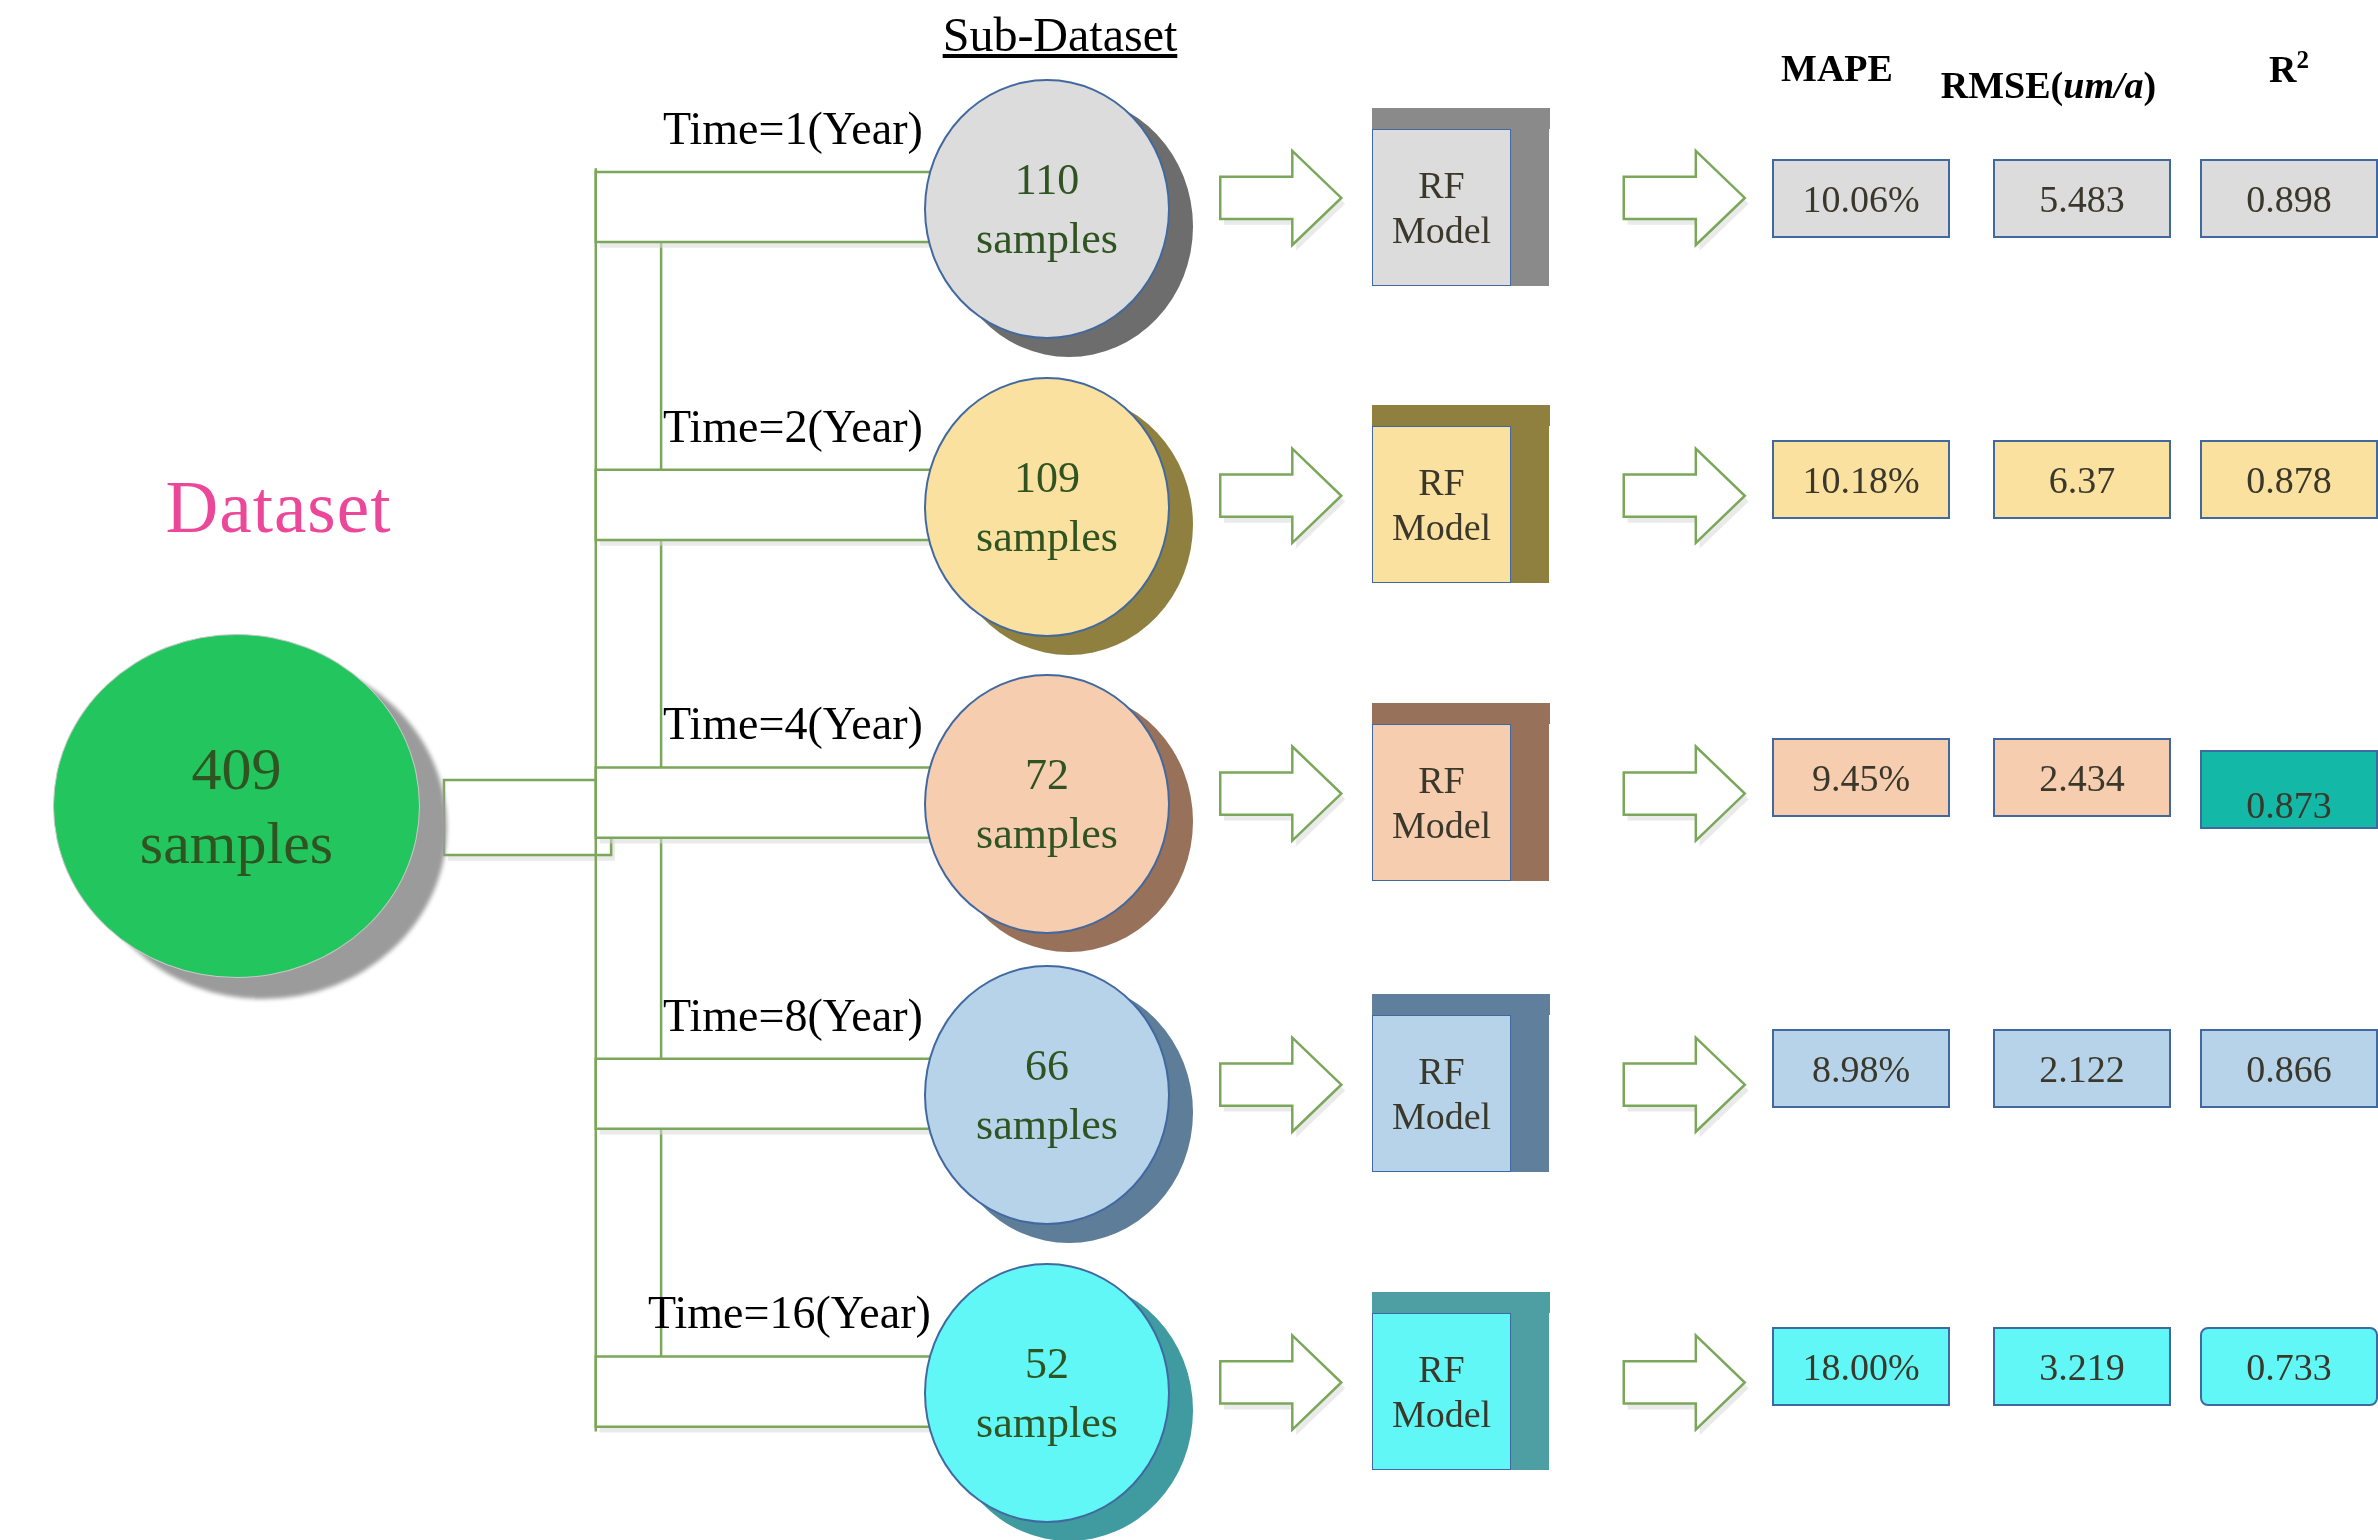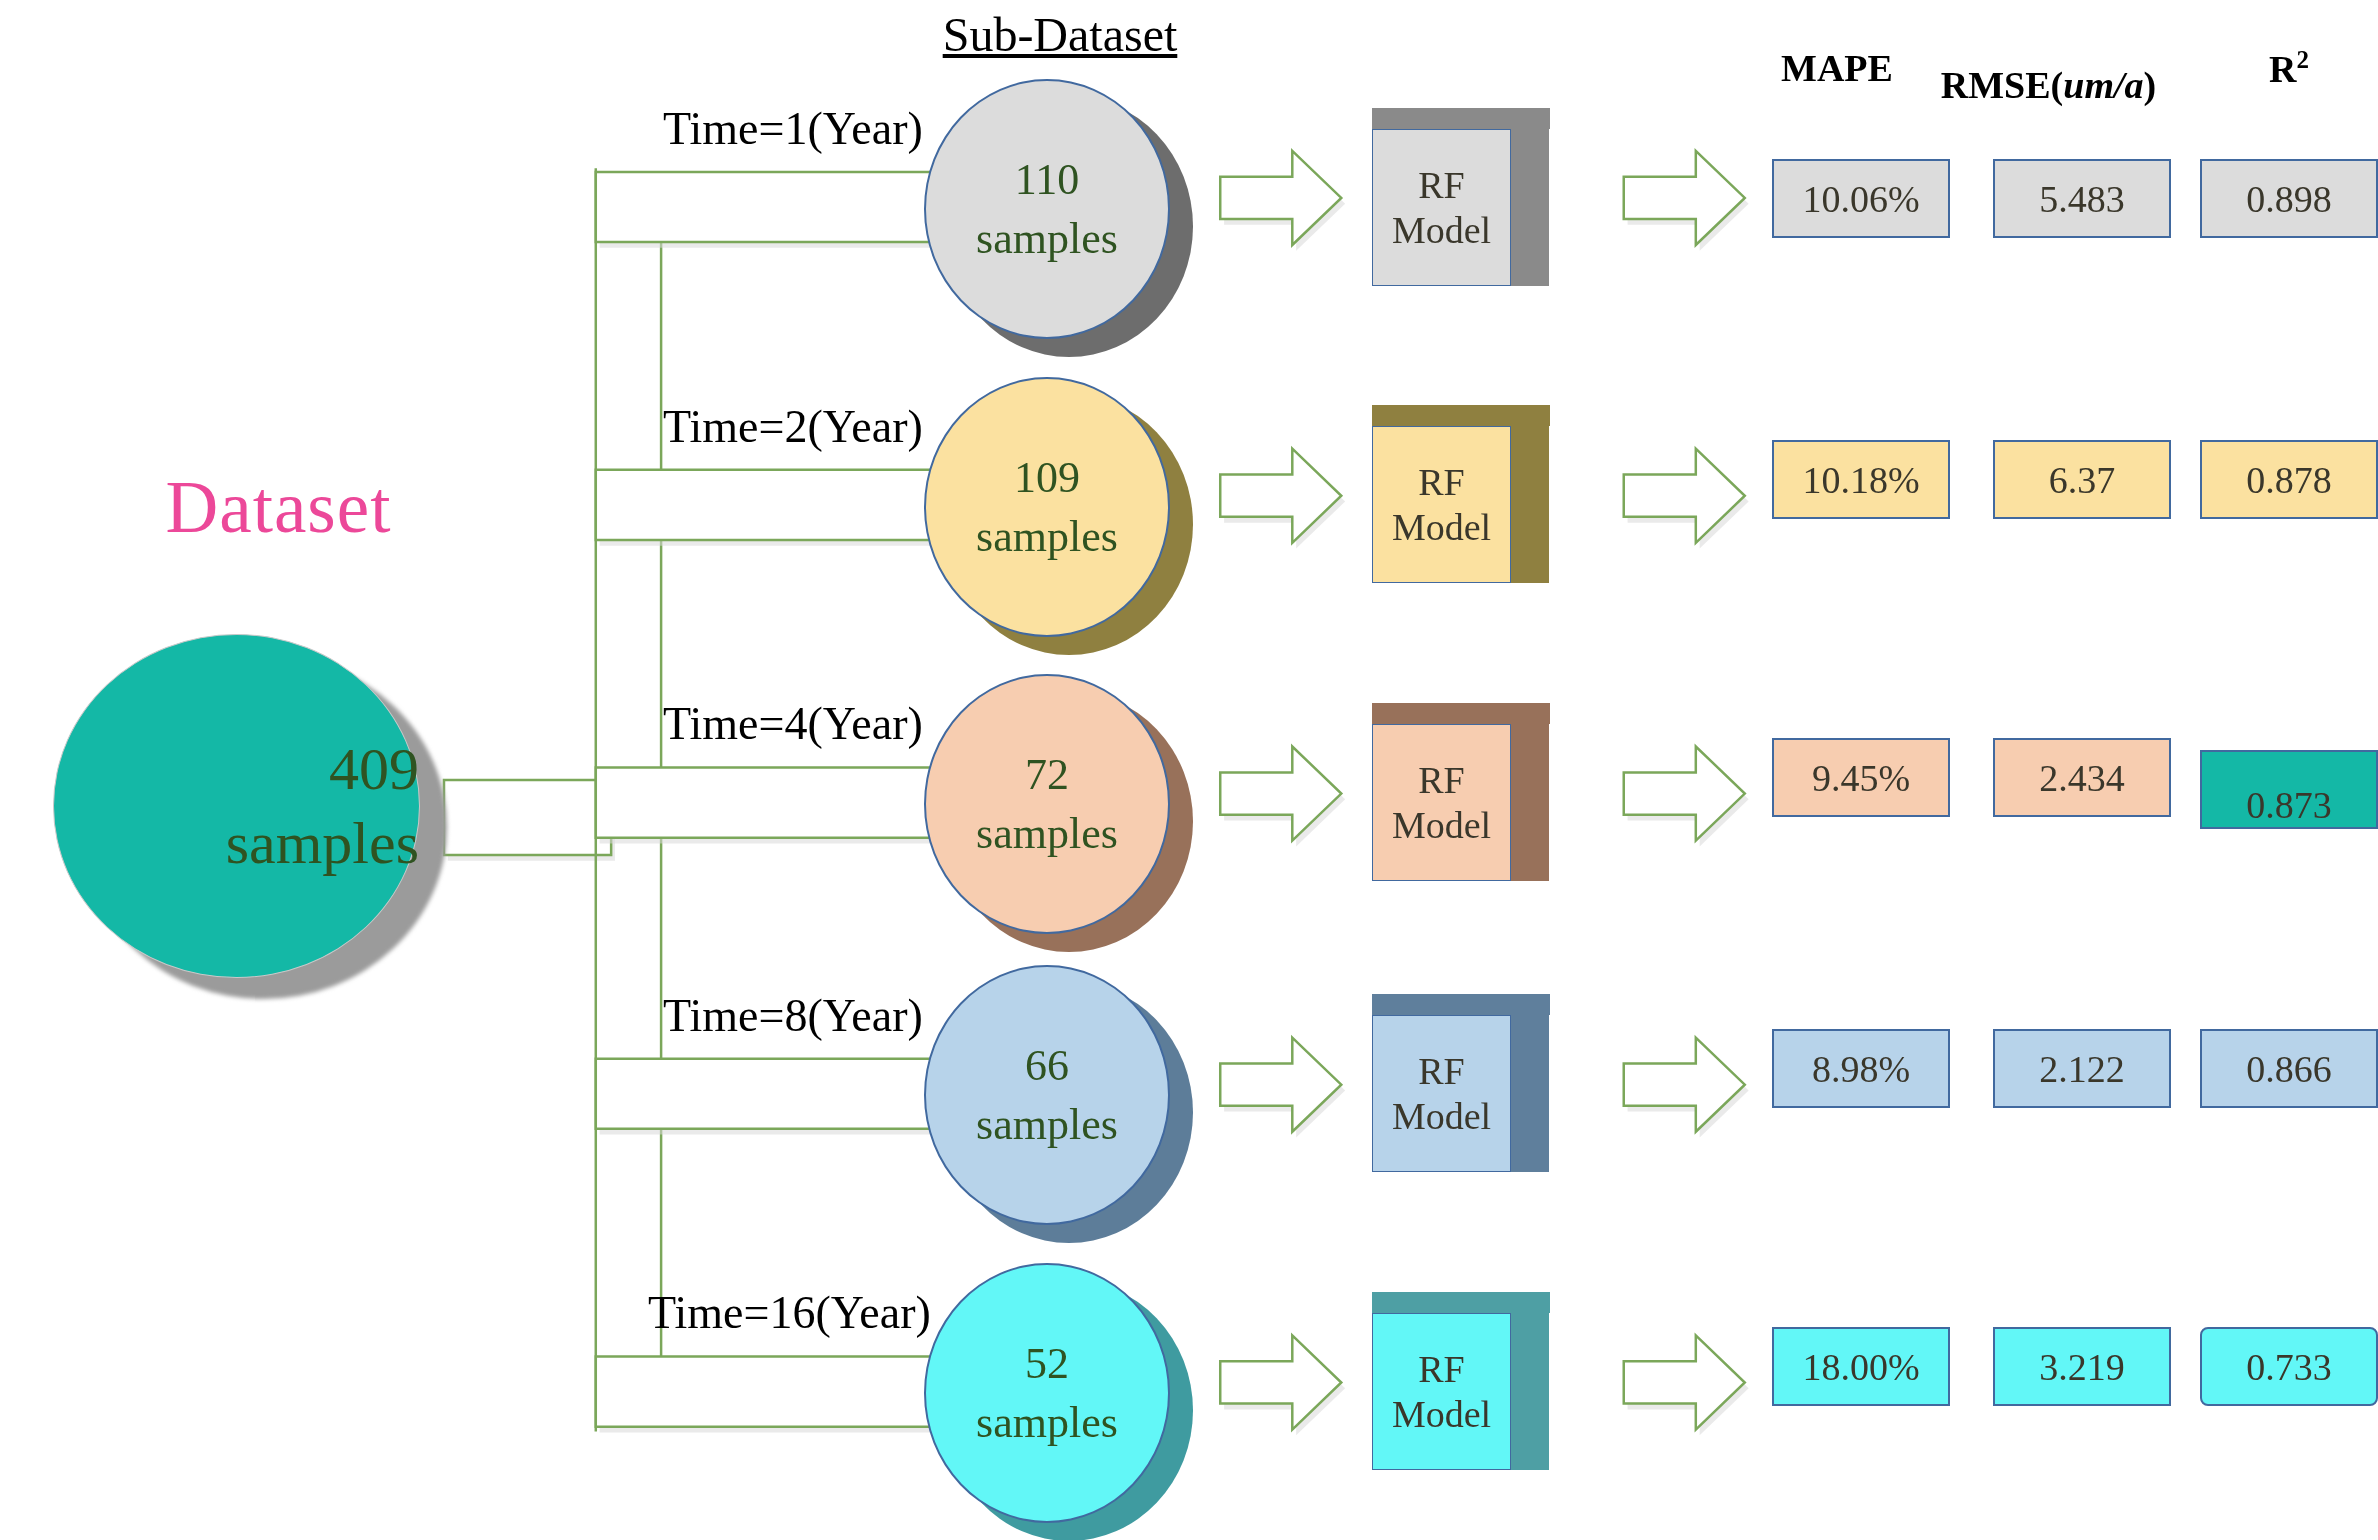--- a/index.html
+++ b/index.html
@@ -27,22 +27,22 @@
   .col-head sup{font-size:25px;vertical-align:super;}
 
   
   .src-wrap{position:absolute;left:53px;top:634px;width:394px;height:365px;}
   .src-shadow{
     position:absolute;left:27px;top:21px;width:367px;height:344px;border-radius:50%;
     background:#9b9b9b;filter:blur(1.9px);
   }
   .src-circle{
     position:absolute;left:0;top:0;width:365px;height:342px;border-radius:50%;
-    background:#14b8a6;border:1.4px solid #c9c9c9;
-    display:flex;flex-direction:column;align-items:flex-end;justify-content:center;
+    background:#22c55e;border:1.4px solid #c9c9c9;
+    display:flex;flex-direction:column;align-items:center;justify-content:center;
     color:#2f5321;font-size:60px;line-height:1.24;font-family:"Liberation Serif",serif;
   }
 
   
   .sub-wrap{position:absolute;width:269px;height:279px;}
   .sub-shadow{
     position:absolute;left:21px;top:17.3px;width:248px;height:261px;border-radius:50%;
   }
   .sub-circle{
     position:absolute;left:0;top:0;width:242px;height:256px;border-radius:50%;

